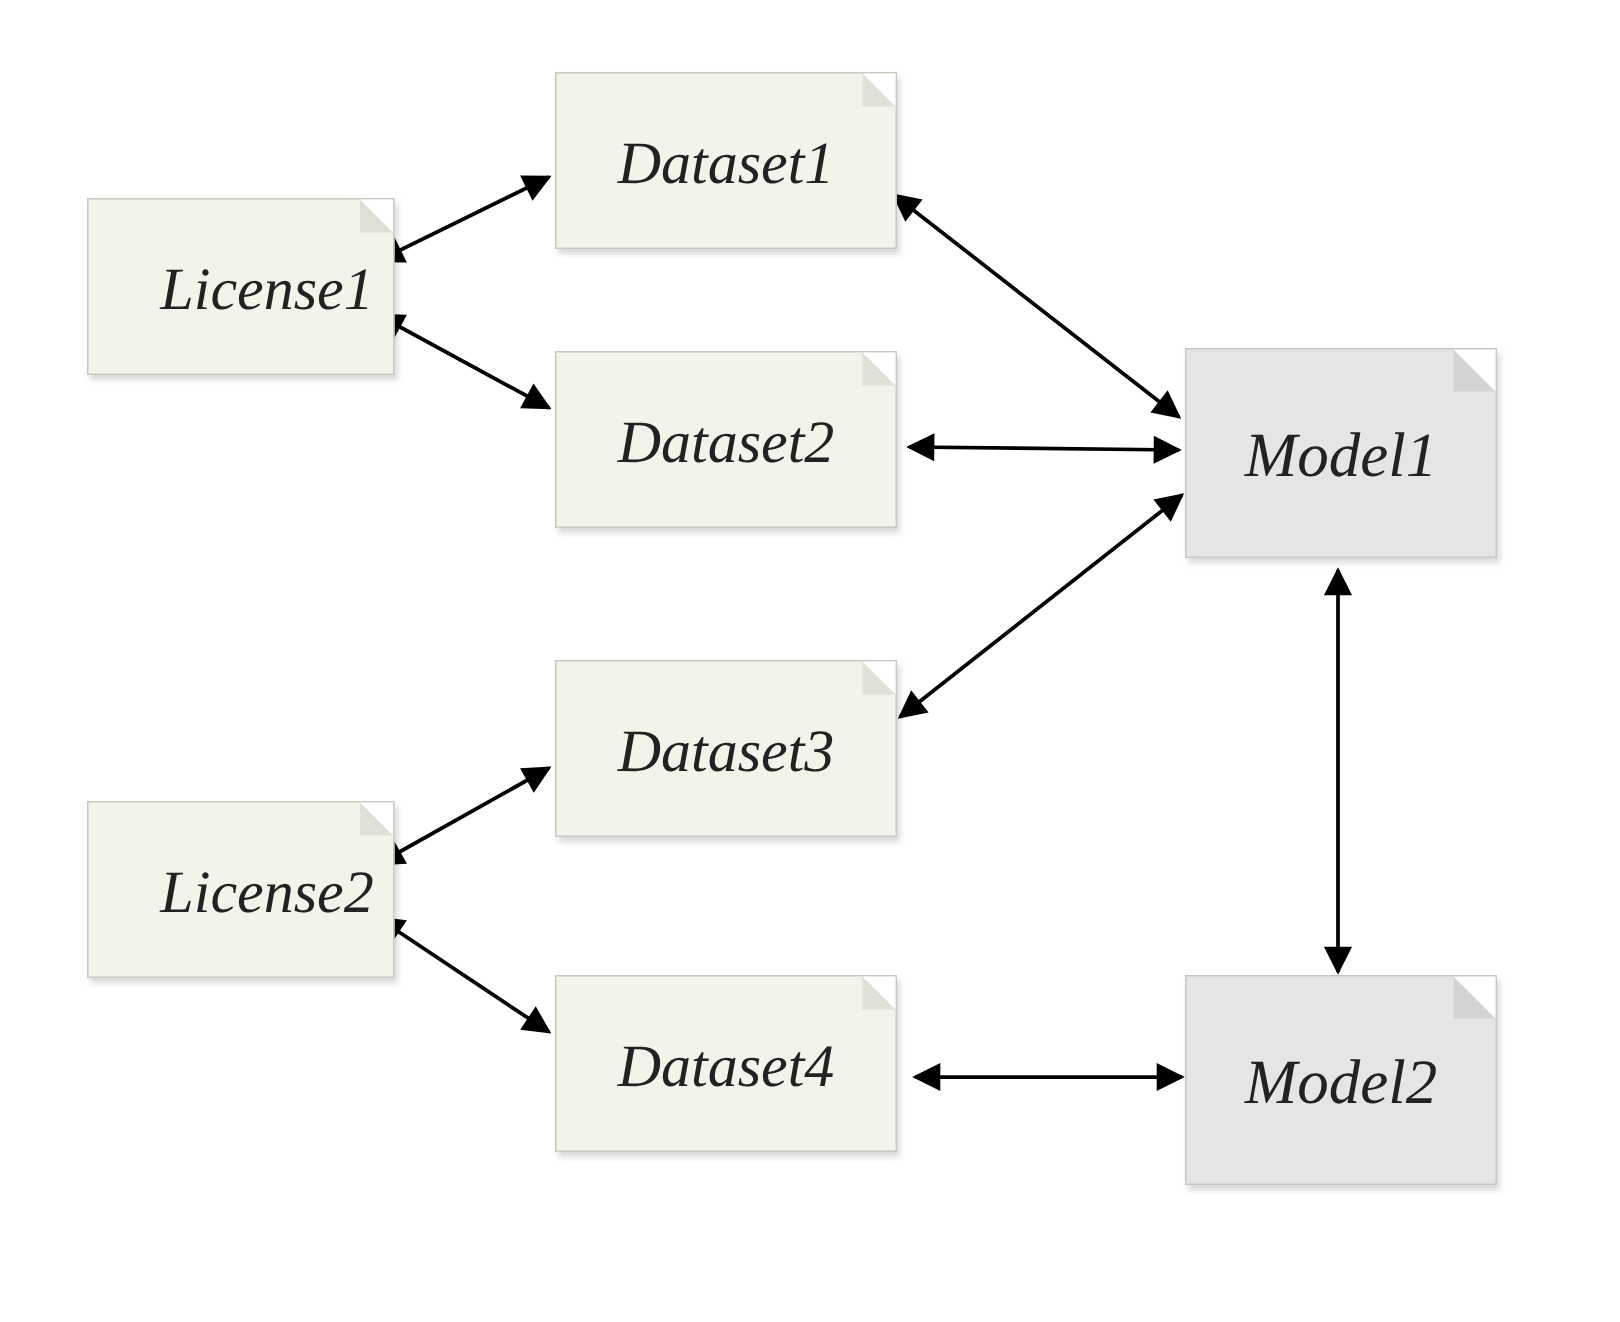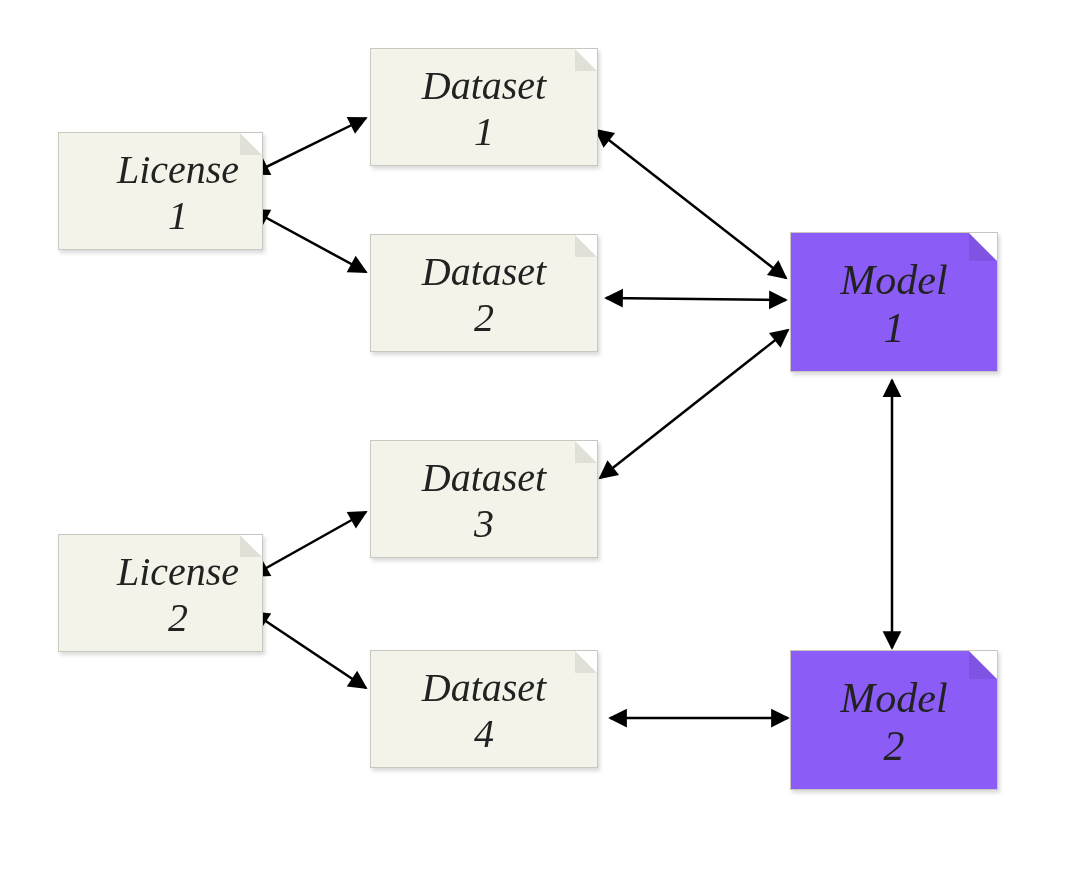--- a/index.html
+++ b/index.html
@@ -14,33 +14,33 @@
     position: relative;
     width: 1080px;
     height: 881px;
   }
   .node {
     position: absolute;
     box-sizing: border-box;
     border: 1px solid #c8c8c0;
     box-shadow: 2px 3px 4px rgba(0,0,0,0.15);
     display: flex;
-    flex-direction: column;
+    flex-direction: row;
     align-items: center;
     justify-content: center;
     font-style: italic;
     font-size: 40px;
     line-height: 1.15;
     color: #222;
     text-align: center;
     padding-top: 4px;
   }
   .node.license { background: #f4f3e9; padding-left: 35px; }
   .node.dataset { background: #f4f3e9; }
-  .node.model   { background: #8b5cf6; }
+  .node.model   { background: #e5e5e5; }
 
   
   .node::after {
     content: "";
     position: absolute;
     top: 0;
     right: 0;
     width: 0;
     height: 0;
     border-top: 22px solid #ffffff;

